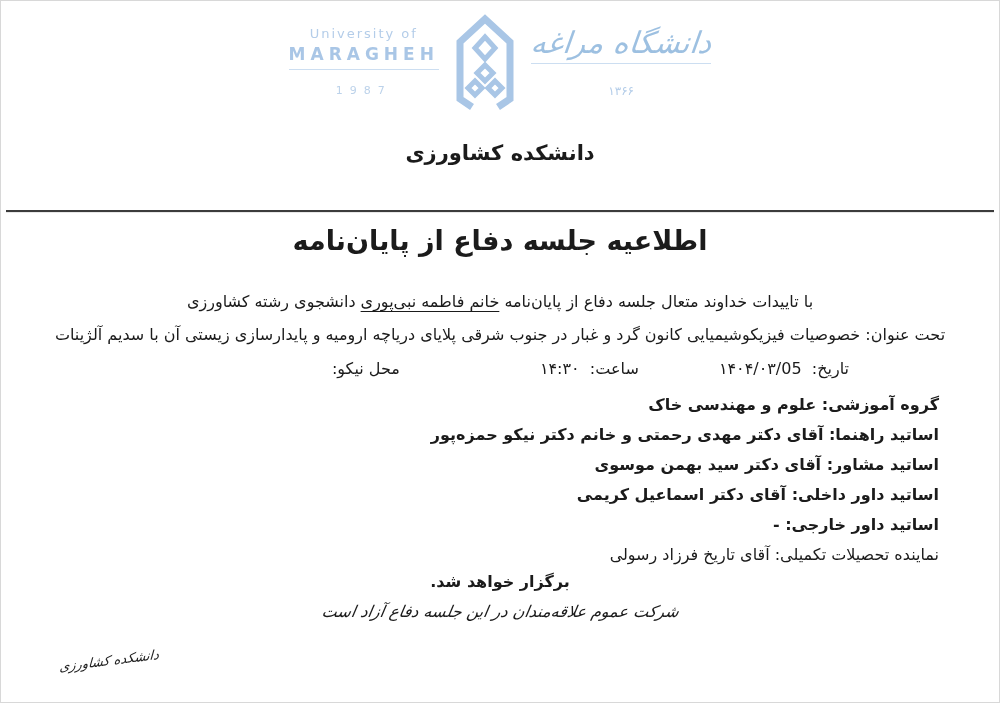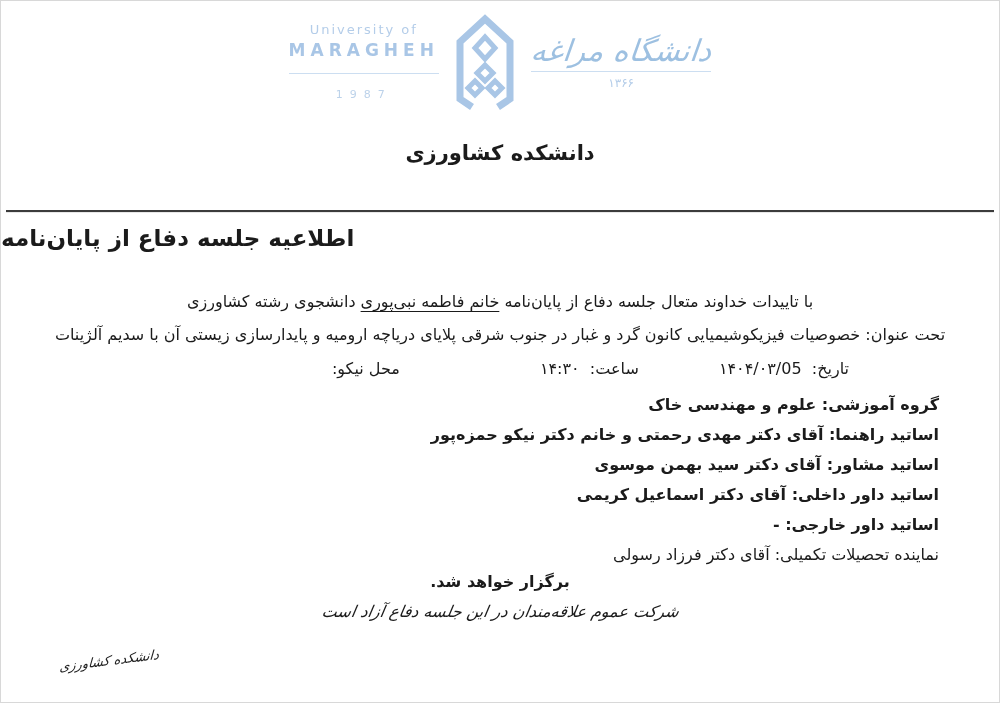--- a/index.html
+++ b/index.html
@@ -15,36 +15,36 @@
 
   
   .logo-row {
     position:absolute; top:12px; left:0; right:0;
     display:flex; justify-content:center; align-items:center;
     gap:14px; direction:ltr;
   }
   .logo-en { text-align:center; color:#a9c6e6; line-height:1.3; }
   .logo-en .uni  { font-size:13px; letter-spacing:2px; color:#b4cde9; }
   .logo-en .city { font-size:17px; font-weight:bold; letter-spacing:5px;
-                   border-bottom:1px solid #ccdef1; padding-bottom:12px; }
+                   border-bottom:1px solid #ccdef1; padding-bottom:4px; }
   .logo-en .year { font-size:11px; letter-spacing:7px; margin-top:14px; color:#bcd2ea; }
   .logo-hex { width:64px; height:98px; }
   .logo-fa { text-align:center; color:#9dc0e1; }
   .logo-fa .fa-name { font-size:30px; font-style:italic; line-height:1.1;
                       transform:skewX(-6deg); display:inline-block; }
   .logo-fa .fa-year { font-size:12px; letter-spacing:8px; margin-top:4px;
-                      border-top:1px solid #ccdef1; padding-top:4px; color:#b4cde9; }
+                      border-top:1px solid #ccdef1; padding-top:20px; color:#b4cde9; }
 
   
   .faculty   { position:absolute; top:140px; width:100%; text-align:center;
                font-size:21px; font-weight:bold; direction:rtl; }
   .rule      { position:absolute; top:209px; left:5px; right:5px;
                border-top:2px solid #3c3c3c; border-bottom:1px solid #e8e8e8; }
-  .main-title{ position:absolute; top:224px; width:100%; text-align:left;
-               font-size:23px; font-weight:bold; direction:rtl; }
+  .main-title{ position:absolute; top:224px; width:100%; text-align:center;
+               font-size:27px; font-weight:bold; direction:rtl; }
 
   
   .fa-line  { direction:rtl; font-size:16px; }
   .intro    { position:absolute; top:291px; width:100%; text-align:center; }
   .intro .uname { text-decoration:underline; text-underline-offset:4px; }
   .thesis   { position:absolute; top:324px; width:100%; text-align:center; padding:0 16px; }
 
   .schedule { position:absolute; top:358px; right:150px; direction:rtl; font-size:16px; }
   .schedule .sp1 { display:inline-block; width:75px; }
   .schedule .sp2 { display:inline-block; width:135px; }
@@ -106,21 +106,21 @@
   <span>محل نیکو:</span>&nbsp;
   <span></span>
 </div>
 
 <div class="details">
   <div class="b">گروه آموزشی: علوم و مهندسی خاک</div>
   <div class="b">اساتید راهنما: آقای دکتر مهدی رحمتی و خانم دکتر نیکو حمزه‌پور</div>
   <div class="b">اساتید مشاور: آقای دکتر سید بهمن موسوی</div>
   <div class="b">اساتید داور داخلی: آقای دکتر اسماعیل کریمی</div>
   <div class="b">اساتید داور خارجی: -</div>
-  <div>نماینده تحصیلات تکمیلی: آقای دکتر فرزاد رسولی</div>
+  <div>نماینده تحصیلات تکمیلی: آقای تاریخ فرزاد رسولی</div>
 </div>
 
 <div class="closing">برگزار خواهد شد.</div>
 
 <div class="note">
   <span>شرکت عموم علاقه‌مندان در این جلسه دفاع آزاد است</span>
 </div>
 
 <div class="signature">
   <span>دانشکده کشاورزی</span>

